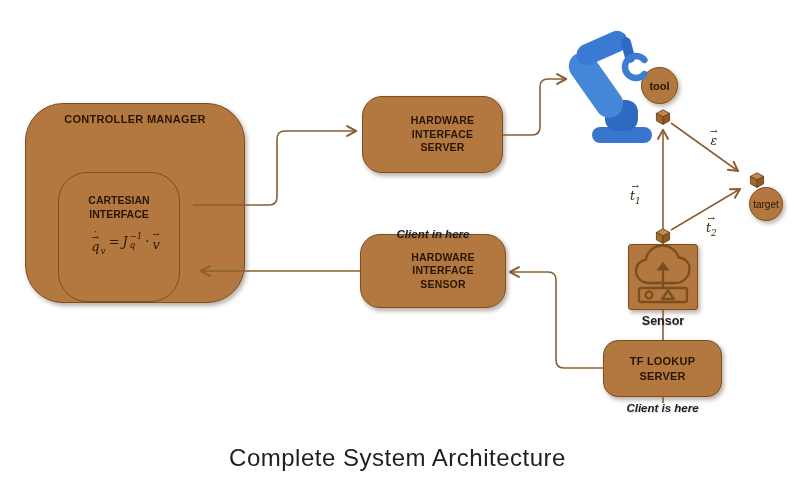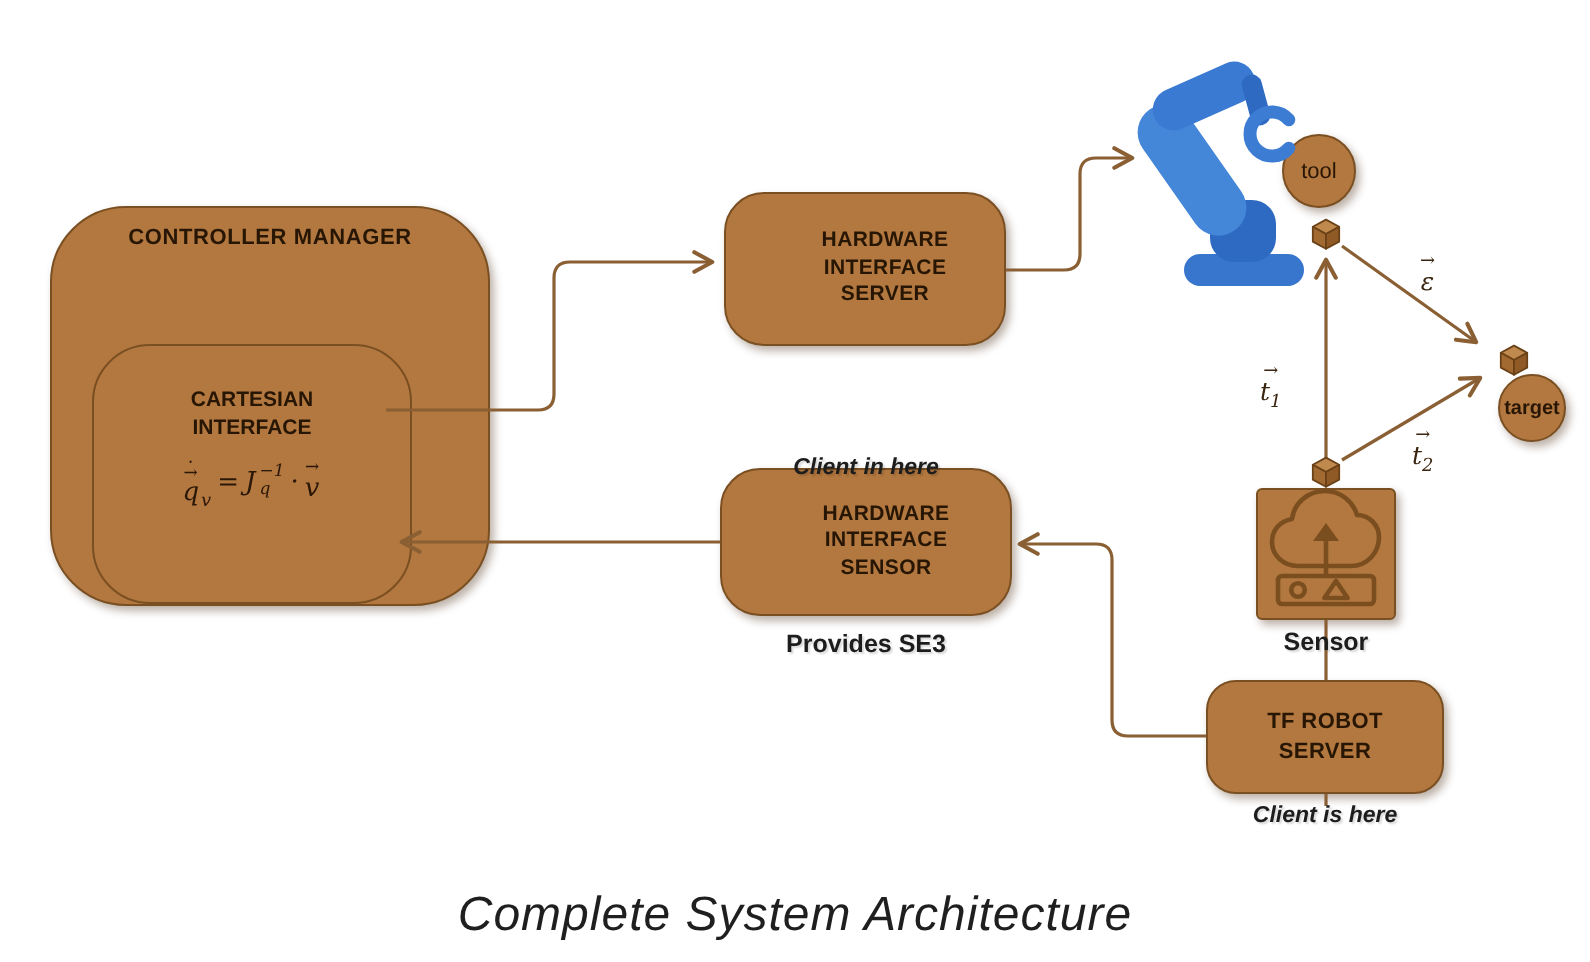--- a/index.html
+++ b/index.html
@@ -30,34 +30,34 @@
   .ss{display:inline-flex;flex-direction:column;align-items:flex-start;font-size:8.5px;
       line-height:1.15;margin-left:-1px;}
   
   .veclabel{position:absolute;z-index:3;display:inline-flex;flex-direction:column;align-items:center;
             font-family:"DejaVu Serif", serif;color:#3a2510;}
   .veclabel .varr{font-size:9px;line-height:.55;font-style:normal;}
   .veclabel .vbase{font-size:12.5px;line-height:1.05;font-style:italic;}
   .veclabel sub{font-size:9px;font-style:italic;}
   
   .title{position:absolute;left:0;right:0;top:444px;z-index:3;text-align:center;
-         font-style:italic;font-size:24px;color:#1f1f1f;letter-spacing:.5px;
+         font-size:24px;color:#1f1f1f;letter-spacing:.5px;
          font-family:"Liberation Sans", sans-serif;}
 </style>
 </head>
 <body>
 
 <div class="canvas">
 
   <div class="box rounded-lg" style="left:25px;top:103px;width:220px;height:200px;">
     <div style="position:absolute;left:0;top:9px;width:100%;text-align:center;font-weight:bold;
                 font-size:11px;color:#281605;letter-spacing:.3px;">CONTROLLER MANAGER</div>
   </div>
 
-  <div class="box rounded-md" style="left:46px;top:172px;width:160px;height:130px;box-shadow:none;border-radius:29px;">
+  <div class="box rounded-md" style="left:58px;top:172px;width:122px;height:130px;box-shadow:none;border-radius:29px;">
     <div style="position:absolute;left:0;top:21px;width:100%;text-align:center;font-weight:bold;
                 font-size:10.5px;line-height:1.3;color:#281605;">
       <div>CARTESIAN</div>
       <div>INTERFACE</div>
     </div>
   </div>
 
   <div class="formula" style="left:58px;top:230px;width:135px;">
     <span class="stack">
       <span class="acc">·</span>
@@ -85,39 +85,38 @@
     </div>
   </div>
 
   <div class="box rounded-md" style="left:360px;top:234px;width:146px;height:74px;">
     <div class="box-label">
       <span>HARDWARE INTERFACE</span>
       <span>SENSOR</span>
     </div>
   </div>
   <div class="note italic" style="left:360px;top:228px;width:146px;">Client in here</div>
-  <div class="note" style="left:360px;top:315px;width:146px;font-size:12.5px;">Provides SE3</div>
 
   <div class="box rounded-sm" style="left:603px;top:340px;width:119px;height:57px;">
     <div class="box-label" style="font-size:11px;">
-      <span>TF ROBOT</span>
+      <span>TF LOOKUP</span>
       <span>SERVER</span>
     </div>
   </div>
   <div class="note italic" style="left:603px;top:402px;width:119px;">Client is here</div>
 
   <div class="box" style="left:628px;top:244px;width:70px;height:66px;border-radius:3px;"></div>
   <div class="note" style="left:621px;top:314px;width:84px;font-size:12.5px;">Sensor</div>
 
   <div class="box circle" style="left:641px;top:67px;width:37px;height:37px;">
-    <span style="font-weight:normal;font-size:11px;color:#281605;">tool</span>
+    <span style="font-weight:bold;font-size:11px;color:#281605;">tool</span>
   </div>
 
   <div class="box circle" style="left:749px;top:187px;width:34px;height:34px;">
-    <span style="font-weight:bold;font-size:10px;color:#281605;">target</span>
+    <span style="font-weight:normal;font-size:10px;color:#281605;">target</span>
   </div>
 
   <div class="veclabel" style="left:630px;top:184px;">
     <span class="varr">→</span>
     <span class="vbase"><span>t</span><sub>1</sub></span>
   </div>
   <div class="veclabel" style="left:710px;top:129px;">
     <span class="varr">→</span>
     <span class="vbase"><span>ε</span><sub></sub></span>
   </div>

